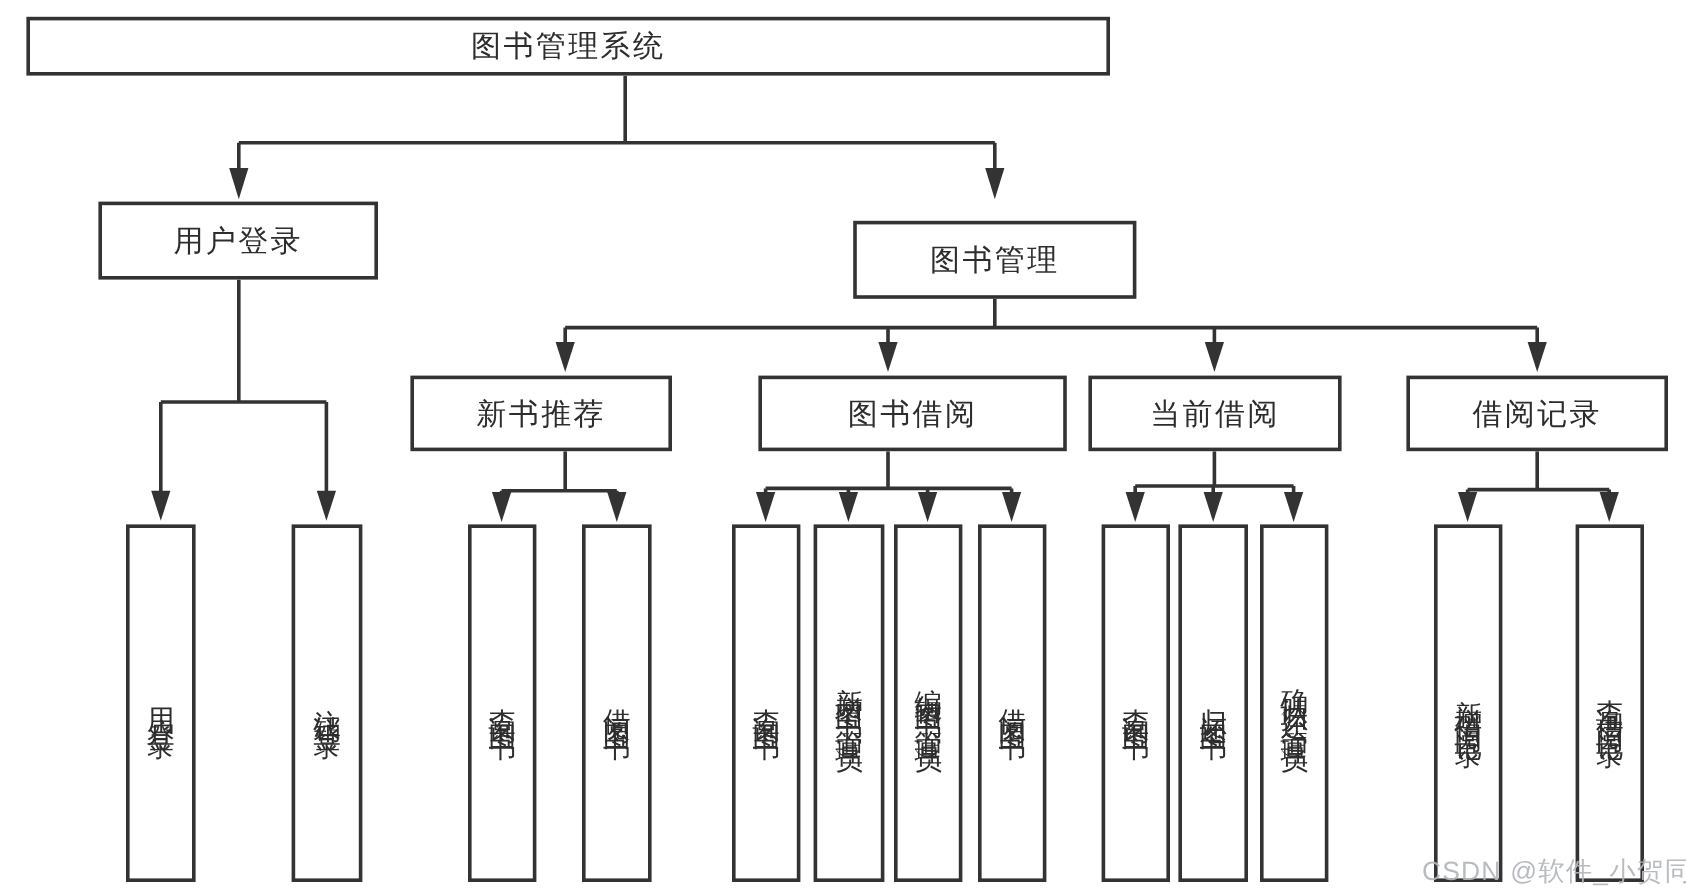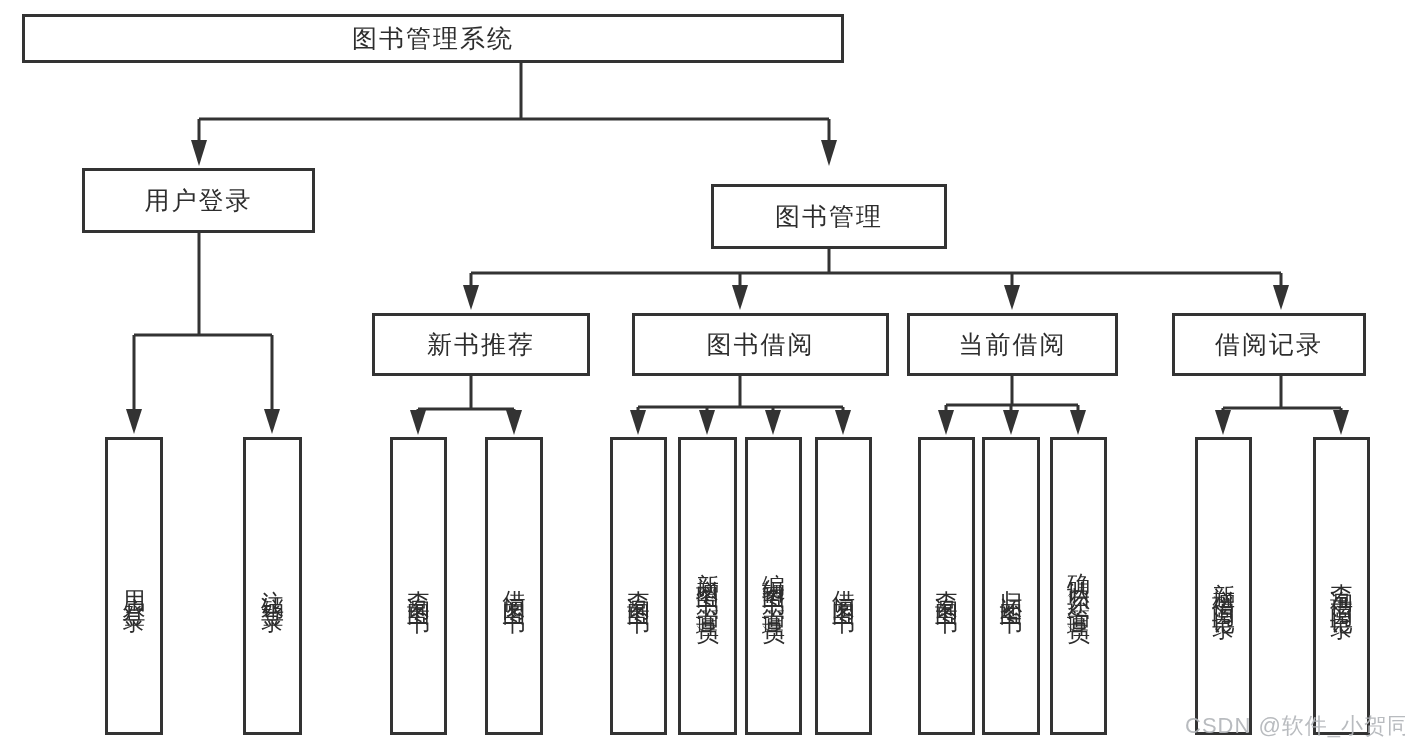--- a/index.html
+++ b/index.html
@@ -29,27 +29,27 @@
   .h-node { font-size: 25px; letter-spacing: 2px; white-space: nowrap; }
   .v-node { font-size: 23px; }
   .v-node .vtext {
     writing-mode: vertical-rl;
     text-orientation: mixed;
     letter-spacing: 7px;
     line-height: 1;
     white-space: nowrap;
   }
   
-  .root-node     { left: 22px;   top: 14px;  width: 822px; height: 49px; }
+  .root-node     { left: 22px;   top: 14px;  width: 903px; height: 49px; }
   .n-user-login  { left: 82px;   top: 168px; width: 233px; height: 65px; }
   .n-book-mgmt   { left: 711px;  top: 184px; width: 236px; height: 65px; }
-  .n-new-books   { left: 372px;  top: 313px; width: 218px; height: 63px; }
+  .n-new-books   { left: 342px;  top: 313px; width: 218px; height: 63px; }
   .n-book-borrow { left: 632px;  top: 313px; width: 257px; height: 63px; }
   .n-current     { left: 907px;  top: 313px; width: 211px; height: 63px; }
-  .n-records     { left: 1172px; top: 313px; width: 194px; height: 63px; }
+  .n-records     { left: 1172px; top: 313px; width: 218px; height: 63px; }
   
   .leaf { top: 437px; height: 298px; }
   .a1 { left: 105px;  width: 58px; }
   .a2 { left: 243px;  width: 59px; }
   .b1 { left: 390px;  width: 57px; }
   .b2 { left: 485px;  width: 58px; }
   .c1 { left: 610px;  width: 57px; }
   .c2 { left: 678px;  width: 59px; }
   .c3 { left: 745px;  width: 57px; }
   .c4 { left: 815px;  width: 57px; }

